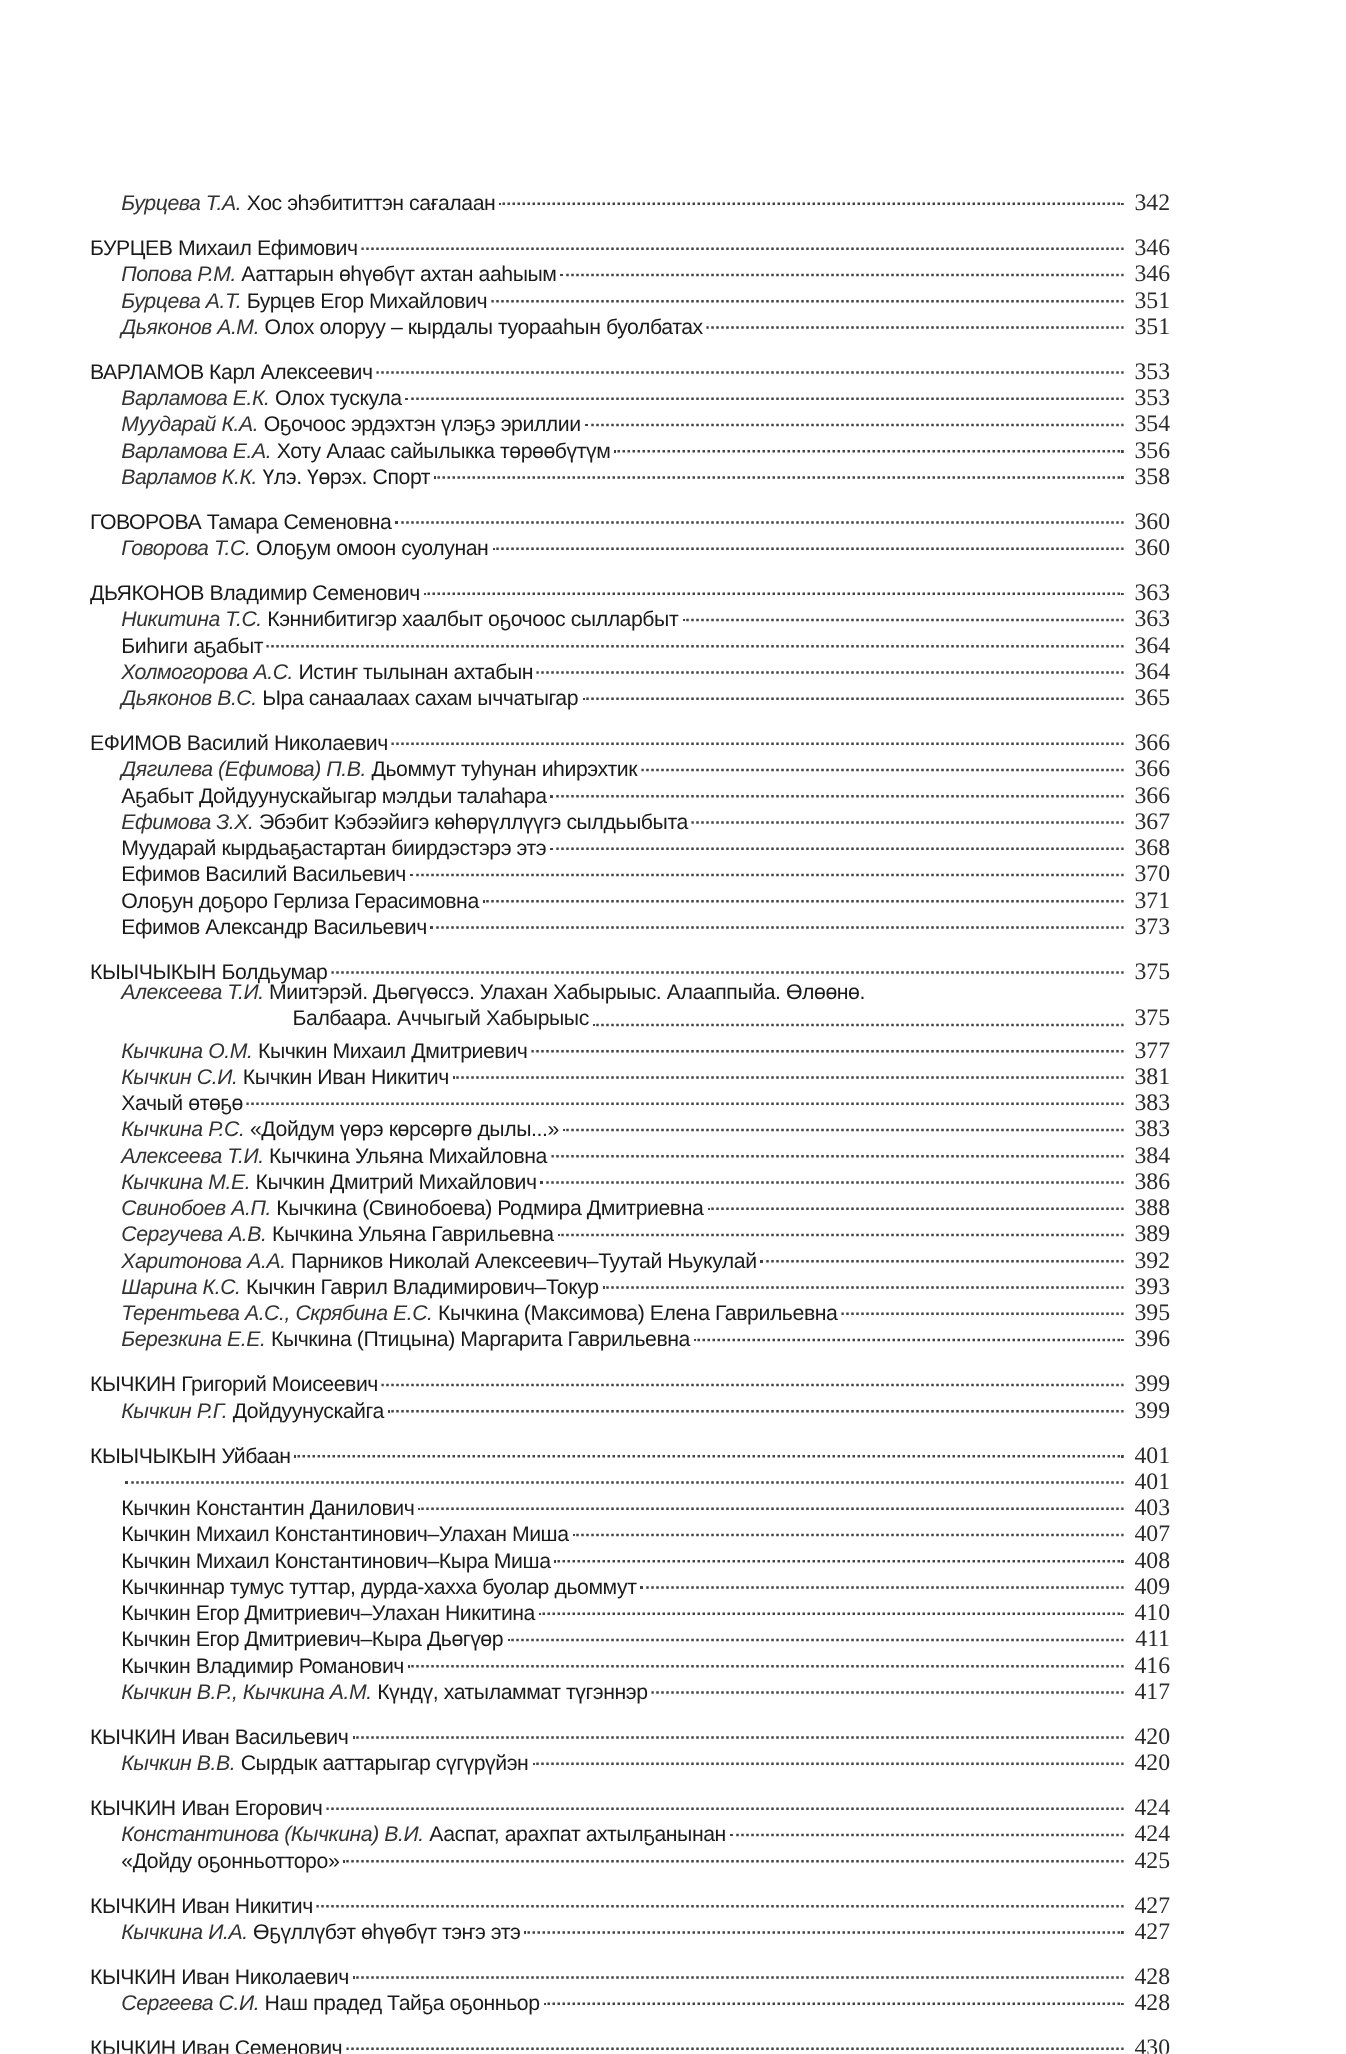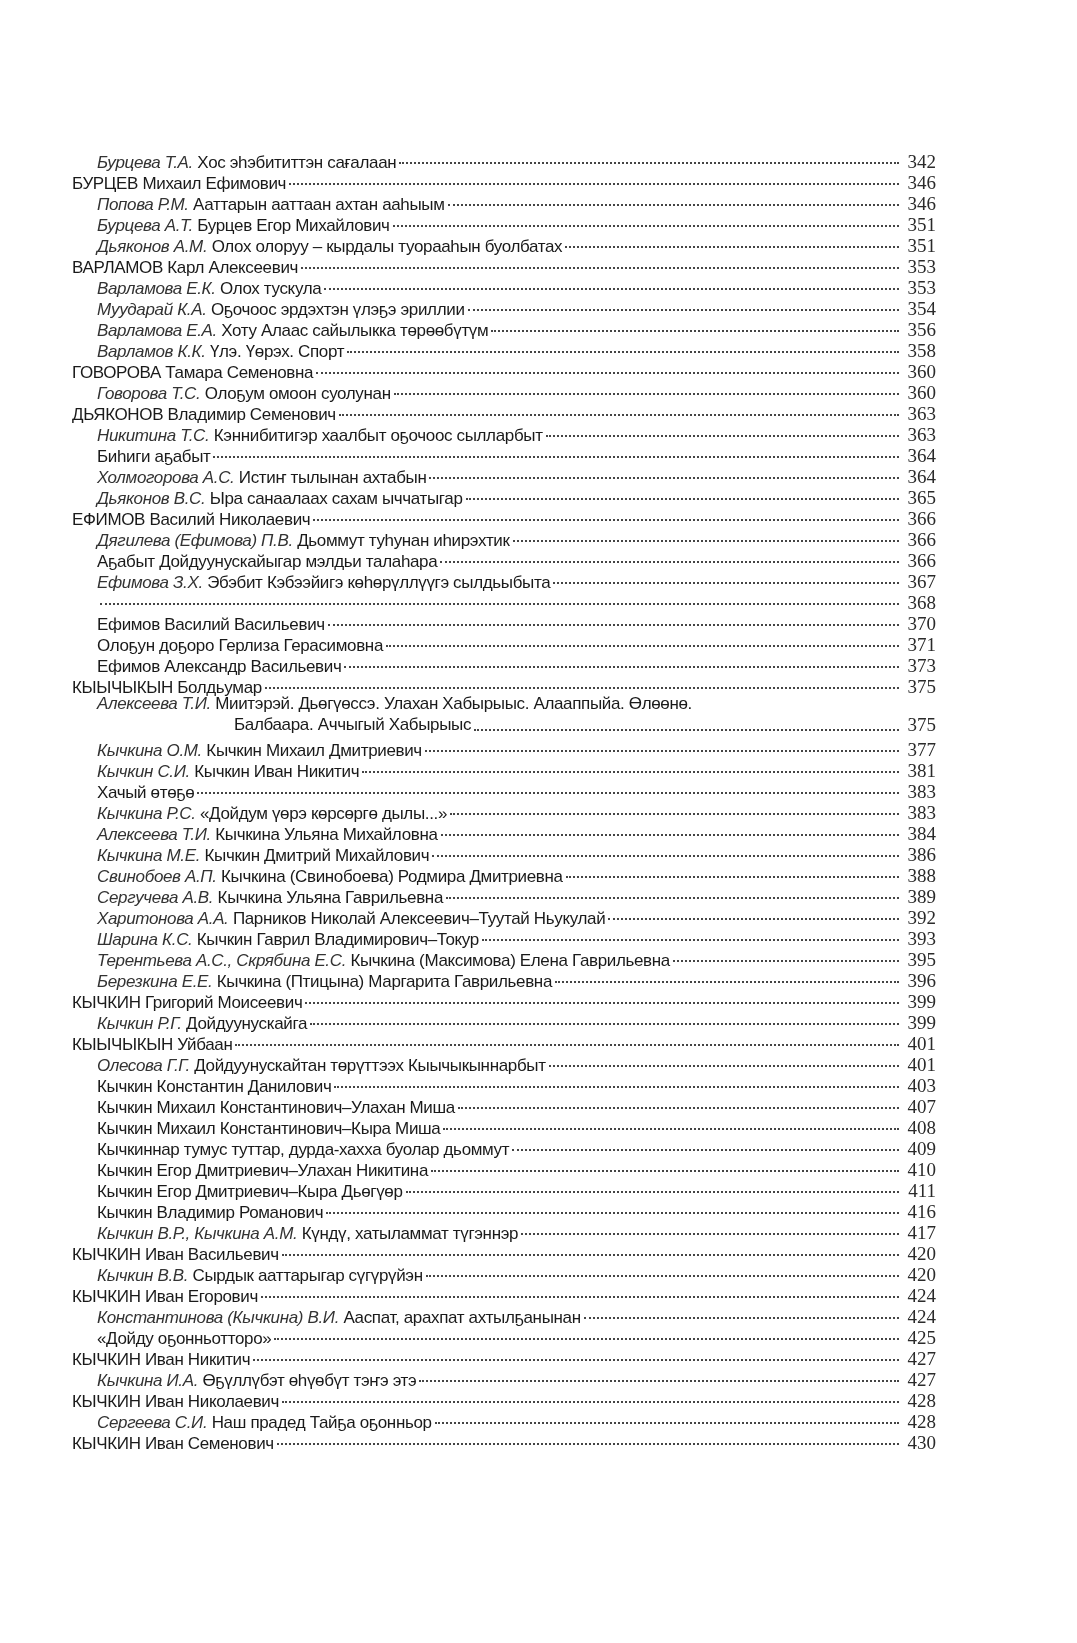--- a/index.html
+++ b/index.html
@@ -24,21 +24,21 @@
     .row {
       display: flex;
       align-items: baseline;
       height: 21px;
       line-height: 21px;
       font-size: 17px;
       letter-spacing: -0.35px;
       white-space: nowrap;
     }
     .row.indent { padding-left: 25px; }
-    .row.heading { padding-left: 0; }
+    .row.heading { padding-left: 0; margin-top: 15px; }
     .row.wrap-first { height: 21px; }
     .row.cont { padding-left: 162px; align-items: center; }
     .label { flex: 0 0 auto; }
     .author { font-style: italic; color: #333; }
     .title { color: #1a1a1a; }
     .leader {
       flex: 1 1 auto;
       margin: 0 3px 0 3px;
       overflow: hidden;
       height: 21px;
@@ -69,21 +69,21 @@
       <span class="label"><span class="author">Бурцева Т.А.</span> <span class="title">Хос эhэбититтэн сағалаан</span></span>
       <span class="leader"></span>
       <span class="page">342</span>
     </div>
     <div class="row heading">
       <span class="label"><span class="title">БУРЦЕВ Михаил Ефимович</span></span>
       <span class="leader"></span>
       <span class="page">346</span>
     </div>
     <div class="row indent">
-      <span class="label"><span class="author">Попова Р.М.</span> <span class="title">Ааттарын ааттаан ахтан ааhыым</span></span>
+      <span class="label"><span class="author">Попова Р.М.</span> <span class="title">Ааттарын өhүөбүт ахтан ааhыым</span></span>
       <span class="leader"></span>
       <span class="page">346</span>
     </div>
     <div class="row indent">
       <span class="label"><span class="author">Бурцева А.Т.</span> <span class="title">Бурцев Егор Михайлович</span></span>
       <span class="leader"></span>
       <span class="page">351</span>
     </div>
     <div class="row indent">
       <span class="label"><span class="author">Дьяконов А.М.</span> <span class="title">Олох олоруу – кырдалы туорааhын буолбатах</span></span>
@@ -164,20 +164,21 @@
       <span class="label"><span class="title">Аҕабыт Дойдуунускайыгар мэлдьи талаhара</span></span>
       <span class="leader"></span>
       <span class="page">366</span>
     </div>
     <div class="row indent">
       <span class="label"><span class="author">Ефимова З.Х.</span> <span class="title">Эбэбит Кэбээйигэ көhөрүллүүгэ сылдьыбыта</span></span>
       <span class="leader"></span>
       <span class="page">367</span>
     </div>
     <div class="row indent">
+      <span class="label"><span class="title">Муударай кырдьаҕастартан биирдэстэрэ этэ</span></span>
       <span class="leader"></span>
       <span class="page">368</span>
     </div>
     <div class="row indent">
       <span class="label"><span class="title">Ефимов Василий Васильевич</span></span>
       <span class="leader"></span>
       <span class="page">370</span>
     </div>
     <div class="row indent">
       <span class="label"><span class="title">Олоҕун доҕоро Герлиза Герасимовна</span></span>
@@ -271,21 +272,20 @@
       <span class="label"><span class="author">Кычкин Р.Г.</span> <span class="title">Дойдуунускайга</span></span>
       <span class="leader"></span>
       <span class="page">399</span>
     </div>
     <div class="row heading">
       <span class="label"><span class="title">КЫЫЧЫКЫН Уйбаан</span></span>
       <span class="leader"></span>
       <span class="page">401</span>
     </div>
     <div class="row indent">
-      <span class="label"><span class="author">Олесова Г.Г.</span> <span class="title">Дойдуунускайтан төрүттээх Кыычыкыннарбыт</span></span>
       <span class="leader"></span>
       <span class="page">401</span>
     </div>
     <div class="row indent">
       <span class="label"><span class="title">Кычкин Константин Данилович</span></span>
       <span class="leader"></span>
       <span class="page">403</span>
     </div>
     <div class="row indent">
       <span class="label"><span class="title">Кычкин Михаил Константинович–Улахан Миша</span></span>

